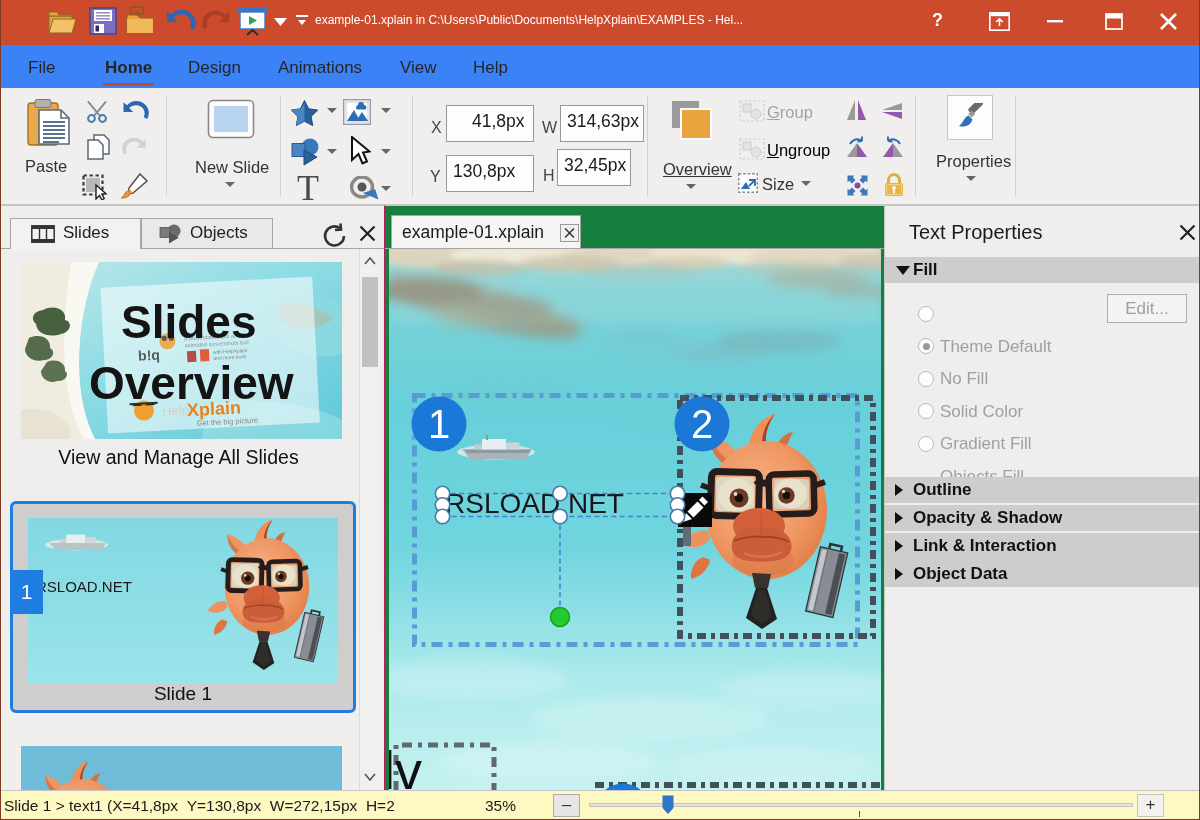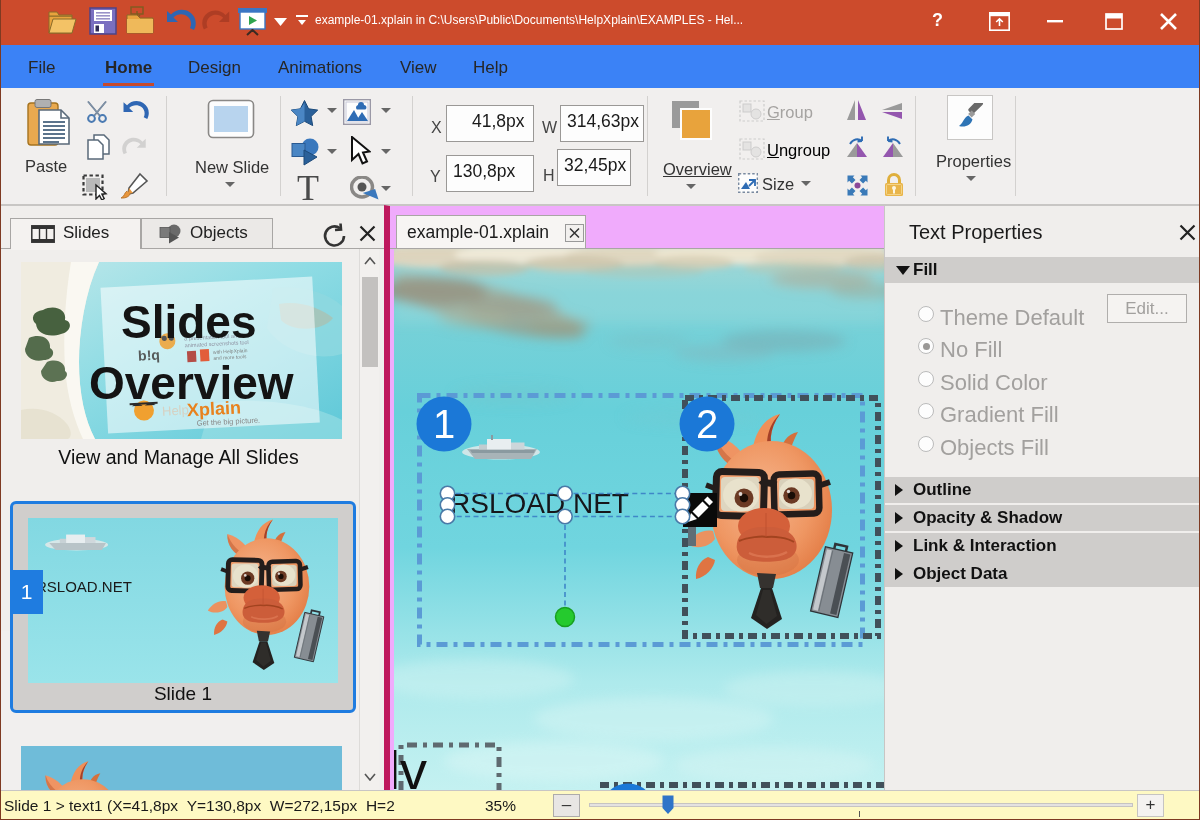--- a/index.html
+++ b/index.html
@@ -17,34 +17,34 @@
 .menuitem.active::after { content:""; position:absolute; left:-2px; right:-2px; bottom:-8px; height:3px; background:#c64a2c; }
 
 #ribbon { position:absolute; left:1px; top:88px; width:1198px; height:117px; background:#f1efee; border-bottom:1px solid #c8c6c4; }
 .rsep { position:absolute; top:8px; height:100px; width:1px; background:#d3d1cf; }
 .rlabel { position:absolute; font-size:16.5px; color:#333; white-space:nowrap; }
 .dd { position:absolute; width:0; height:0; border-left:5px solid transparent; border-right:5px solid transparent; border-top:5px solid #666; }
 .field { position:absolute; width:88px; height:37px; background:#fdfdfd; border:1px solid #9a9896; font-size:17.5px; color:#1a1a1a; padding:5px 0 0 6px; }
 .flabel { position:absolute; font-size:16px; color:#444; }
 
 #leftpanel { position:absolute; left:1px; top:205px; width:383px; height:426px; background:#f0eeec; border-top:1px solid #c8c6c4; }
-#canvas { position:absolute; left:384px; top:205px; width:500px; height:585px; background:#f0abfc; border-top:1px solid #c8c6c4; border-left:6px solid #be185d; }
+#canvas { position:absolute; left:384px; top:205px; width:500px; height:585px; background:#15803d; border-top:1px solid #c8c6c4; border-left:1px solid #be185d; }
 #rightpanel { position:absolute; left:884px; top:205px; width:315px; height:585px; background:#f0eeec; border-top:1px solid #c8c6c4; border-left:1px solid #c8c6c4; }
 
 .ltab { position:absolute; top:12px; height:31px; background:#f0eeec; border:1px solid #a8a6a4; border-bottom:none; font-size:17px; color:#222; text-align:center; }
 
 #thumb1 { position:absolute; left:20px; top:56px; width:321px; height:177px; overflow:hidden; }
 #thumb2 { position:absolute; left:9px; top:295px; width:346px; height:212px; border:3px solid #1f7ce0; border-radius:6px; background:#d0cecc; }
 #thumb3 { position:absolute; left:20px; top:540px; width:321px; height:45px; background:#6fbcd9; overflow:hidden; }
 
 .secbar { position:absolute; left:0; width:315px; height:26px; background:#cfcdcb; }
 .secbar .tri { position:absolute; left:10px; top:7px; width:0; height:0; border-top:6px solid transparent; border-bottom:6px solid transparent; border-left:8px solid #111; }
 .secbar .lbl { position:absolute; left:28px; top:3px; font-weight:bold; font-size:17px; color:#111; }
 .radio { position:absolute; width:16px; height:16px; border:1px solid #bbb; border-radius:50%; background:#fdfdfd; }
-.rtext { position:absolute; font-size:22px; color:#a2a09e; }
+.rtext { position:absolute; font-size:17px; color:#a2a09e;margin-top:32px; }
 
 #statusbar { position:absolute; left:1px; top:790px; width:1198px; height:29px; background:#fef9c3; border-top:1px solid #c8c6c4; font-size:15.5px; color:#1a1a1a; }
 #borderframe { position:absolute; left:0; top:0; width:1200px; height:820px; border:1px solid #7e3a22; border-top:none; pointer-events:none; }
 </style>
 </head>
 <body>
 <div id="titlebar">
 
   <svg style="left:48px;top:8px;" width="33" height="27" viewBox="0 0 33 27">
     <path d="M1 8 L1 25 L24 25 L24 8 Z" fill="#e8a33d" stroke="#8a6a28" stroke-width="1"></path>

